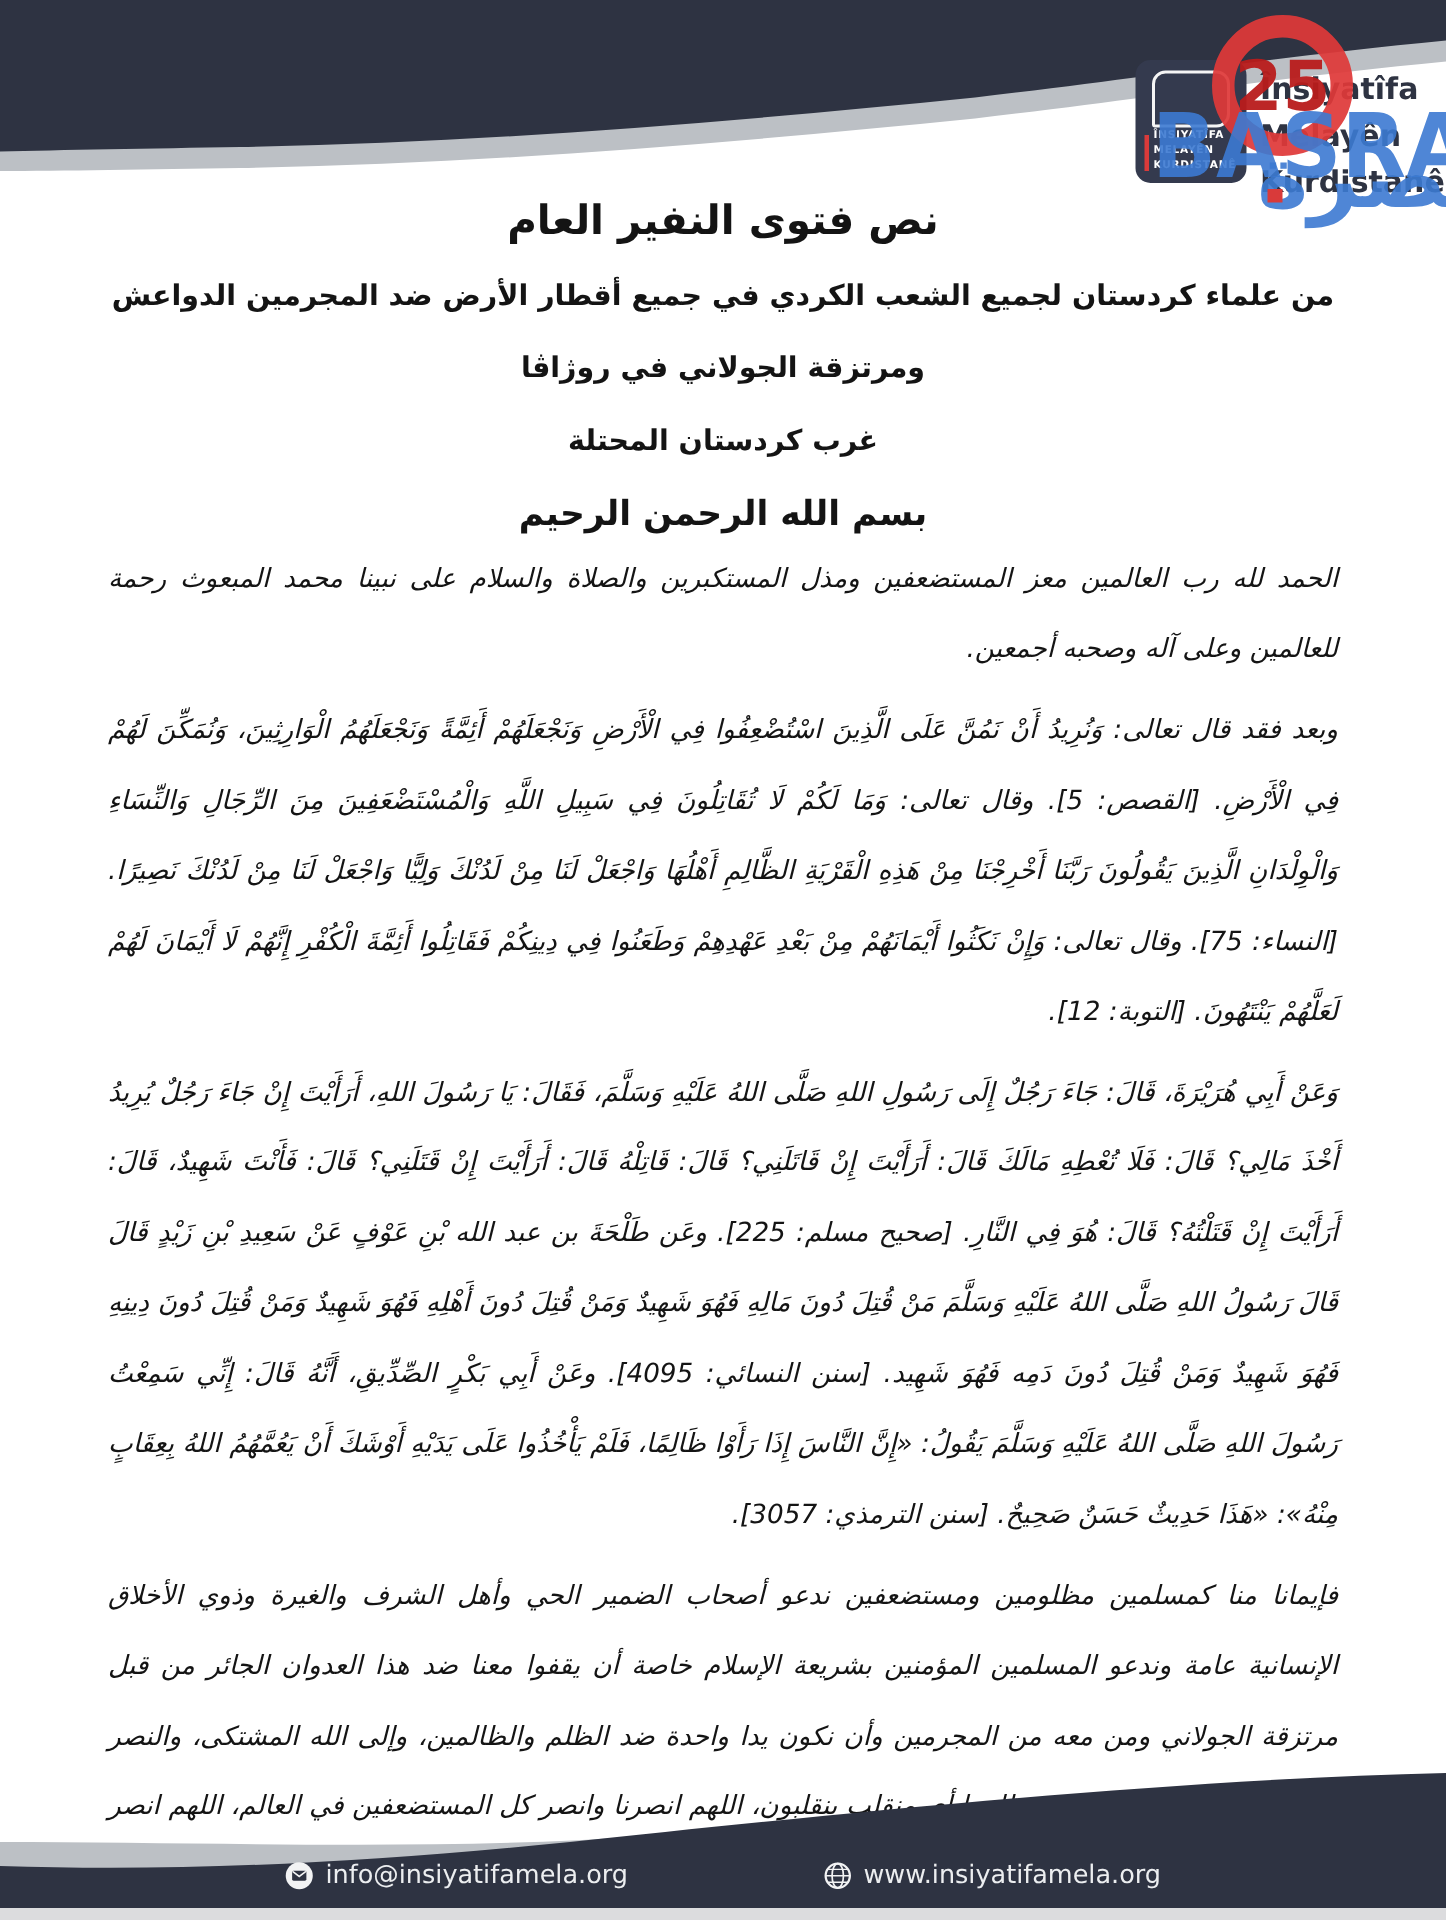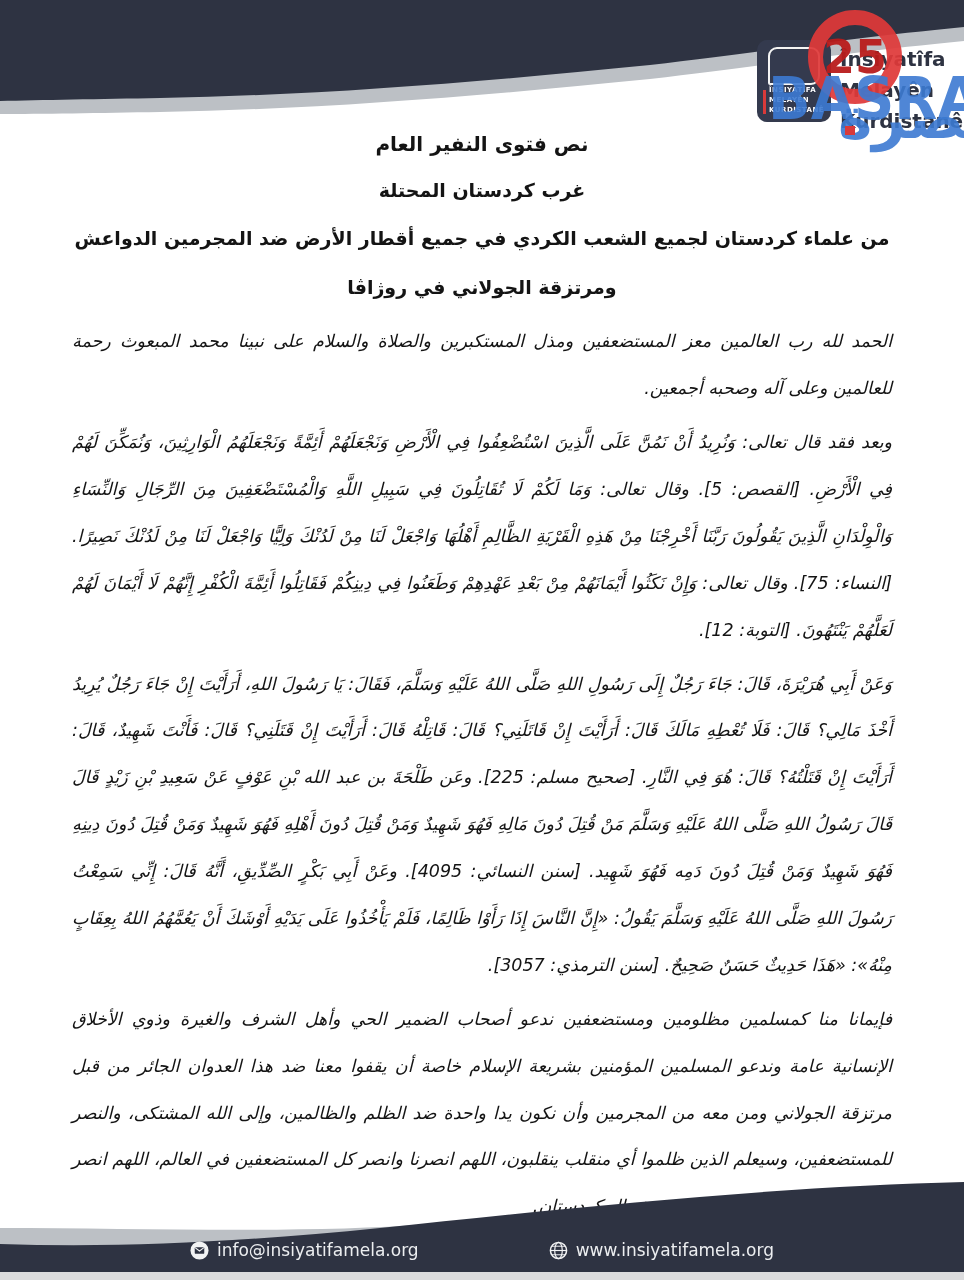--- a/index.html
+++ b/index.html
@@ -29,21 +29,21 @@
     display:flex;align-items:center;justify-content:center;
     font-size:46px;font-weight:900;color:#b91c1c;opacity:.95;}
   .wm-latin{position:absolute;top:66px;left:768px;z-index:4;
     font-size:56px;font-weight:900;color:#3c7ad2;opacity:.9;letter-spacing:0px;
     transform:scaleY(1.06);white-space:nowrap;}
   .wm-arabic{position:absolute;top:84px;left:838px;z-index:4;
     font-size:58px;font-weight:900;color:#3c7ad2;opacity:.9;white-space:nowrap;direction:rtl;}
   .wm-dot{position:absolute;top:126px;left:845px;width:10px;height:9px;background:#d93a3a;z-index:5;}
   
   .content{position:absolute;top:120px;left:72px;width:820px;direction:rtl;}
-  .doc-title{text-align:center;font-size:20px;font-weight:bold;margin:12px 0 10px;}
+  .doc-title{text-align:center;font-size:27px;font-weight:bold;margin:12px 0 10px;}
   .doc-subtitle{text-align:center;font-size:19px;font-weight:bold;line-height:2.55;margin:0;}
   .basmala{text-align:center;font-size:23px;font-weight:bold;margin:12px 0 6px;}
   .para{font-size:17.5px;line-height:2.68;text-align:justify;margin:7px 0;font-style:italic;}
   
   .contacts{position:absolute;left:0;right:0;bottom:20px;z-index:2;
     display:flex;justify-content:center;gap:130px;align-items:flex-start;
     color:#eceef0;font-size:17px;}
   .contact{display:flex;align-items:center;gap:8px;cursor:pointer;}
   .cicon{display:inline-flex;width:19px;height:19px;}
 </style>
@@ -73,22 +73,23 @@
   </div>
 
   <div class="wm-ring"></div>
   <div class="wm-num">25</div>
   <div class="wm-latin">BASRA</div>
   <div class="wm-arabic">البصرة</div>
   <div class="wm-dot"></div>
 
   <div class="content">
     <h1 class="doc-title">نص فتوى النفير العام</h1>
+    <p class="doc-subtitle">من علماء كردستان لجميع الشعب الكردي في جميع أقطار الأرض ضد المجرمين الدواعش ومرتزقة الجولاني في روژاڤا</p>
     <p class="doc-subtitle">غرب كردستان المحتلة</p>
-    <p class="doc-subtitle">من علماء كردستان لجميع الشعب الكردي في جميع أقطار الأرض ضد المجرمين الدواعش ومرتزقة الجولاني في روژاڤا</p>
+    <p class="basmala">بسم الله الرحمن الرحيم</p>
     <p class="para">الحمد لله رب العالمين معز المستضعفين ومذل المستكبرين والصلاة والسلام على نبينا محمد المبعوث رحمة للعالمين وعلى آله وصحبه أجمعين.</p>
     <p class="para">وبعد فقد قال تعالى: وَنُرِيدُ أَنْ نَمُنَّ عَلَى الَّذِينَ اسْتُضْعِفُوا فِي الْأَرْضِ وَنَجْعَلَهُمْ أَئِمَّةً وَنَجْعَلَهُمُ الْوَارِثِينَ، وَنُمَكِّنَ لَهُمْ فِي الْأَرْضِ. [القصص: 5]. وقال تعالى: وَمَا لَكُمْ لَا تُقَاتِلُونَ فِي سَبِيلِ اللَّهِ وَالْمُسْتَضْعَفِينَ مِنَ الرِّجَالِ وَالنِّسَاءِ وَالْوِلْدَانِ الَّذِينَ يَقُولُونَ رَبَّنَا أَخْرِجْنَا مِنْ هَذِهِ الْقَرْيَةِ الظَّالِمِ أَهْلُهَا وَاجْعَلْ لَنَا مِنْ لَدُنْكَ وَلِيًّا وَاجْعَلْ لَنَا مِنْ لَدُنْكَ نَصِيرًا. [النساء: 75]. وقال تعالى: وَإِنْ نَكَثُوا أَيْمَانَهُمْ مِنْ بَعْدِ عَهْدِهِمْ وَطَعَنُوا فِي دِينِكُمْ فَقَاتِلُوا أَئِمَّةَ الْكُفْرِ إِنَّهُمْ لَا أَيْمَانَ لَهُمْ لَعَلَّهُمْ يَنْتَهُونَ. [التوبة: 12].</p>
     <p class="para">وَعَنْ أَبِي هُرَيْرَةَ، قَالَ: جَاءَ رَجُلٌ إِلَى رَسُولِ اللهِ صَلَّى اللهُ عَلَيْهِ وَسَلَّمَ، فَقَالَ: يَا رَسُولَ اللهِ، أَرَأَيْتَ إِنْ جَاءَ رَجُلٌ يُرِيدُ أَخْذَ مَالِي؟ قَالَ: فَلَا تُعْطِهِ مَالَكَ قَالَ: أَرَأَيْتَ إِنْ قَاتَلَنِي؟ قَالَ: قَاتِلْهُ قَالَ: أَرَأَيْتَ إِنْ قَتَلَنِي؟ قَالَ: فَأَنْتَ شَهِيدٌ، قَالَ: أَرَأَيْتَ إِنْ قَتَلْتُهُ؟ قَالَ: هُوَ فِي النَّارِ. [صحيح مسلم: 225]. وعَن طَلْحَةَ بن عبد الله بْنِ عَوْفٍ عَنْ سَعِيدِ بْنِ زَيْدٍ قَالَ قَالَ رَسُولُ اللهِ صَلَّى اللهُ عَلَيْهِ وَسَلَّمَ مَنْ قُتِلَ دُونَ مَالِهِ فَهُوَ شَهِيدٌ وَمَنْ قُتِلَ دُونَ أَهْلِهِ فَهُوَ شَهِيدٌ وَمَنْ قُتِلَ دُونَ دِينِهِ فَهُوَ شَهِيدٌ وَمَنْ قُتِلَ دُونَ دَمِه فَهُوَ شَهِيد. [سنن النسائي: 4095]. وعَنْ أَبِي بَكْرٍ الصِّدِّيقِ، أَنَّهُ قَالَ: إِنِّي سَمِعْتُ رَسُولَ اللهِ صَلَّى اللهُ عَلَيْهِ وَسَلَّمَ يَقُولُ: «إِنَّ النَّاسَ إِذَا رَأَوْا ظَالِمًا، فَلَمْ يَأْخُذُوا عَلَى يَدَيْهِ أَوْشَكَ أَنْ يَعُمَّهُمُ اللهُ بِعِقَابٍ مِنْهُ»: «هَذَا حَدِيثٌ حَسَنٌ صَحِيحٌ. [سنن الترمذي: 3057].</p>
     <p class="para">فإيمانا منا كمسلمين مظلومين ومستضعفين ندعو أصحاب الضمير الحي وأهل الشرف والغيرة وذوي الأخلاق الإنسانية عامة وندعو المسلمين المؤمنين بشريعة الإسلام خاصة أن يقفوا معنا ضد هذا العدوان الجائر من قبل مرتزقة الجولاني ومن معه من المجرمين وأن نكون يدا واحدة ضد الظلم والظالمين، وإلى الله المشتكى، والنصر للمستضعفين، وسيعلم الذين ظلموا أي منقلب ينقلبون، اللهم انصرنا وانصر كل المستضعفين في العالم، اللهم انصر جيوشنا في شرق وغرب وجنوب وشمال كردستان.</p>
 
   </div>
 
   <svg class="footer-wave" viewBox="0 0 964 102" preserveAspectRatio="none">
     <path d="M0,50 C140,50 300,56 430,46 C480,42 530,37 580,32 L580,102 H0 Z" fill="#bcc0c5"></path>
     <path d="M0,66 C120,70 240,64 380,50 C560,31 780,8 964,4 L964,102 H0 Z" fill="#2e3342"></path>

